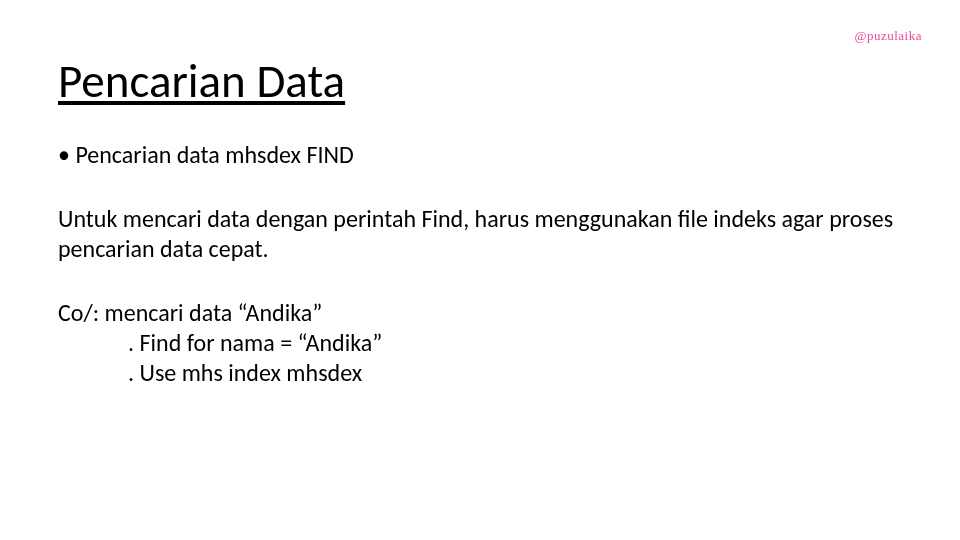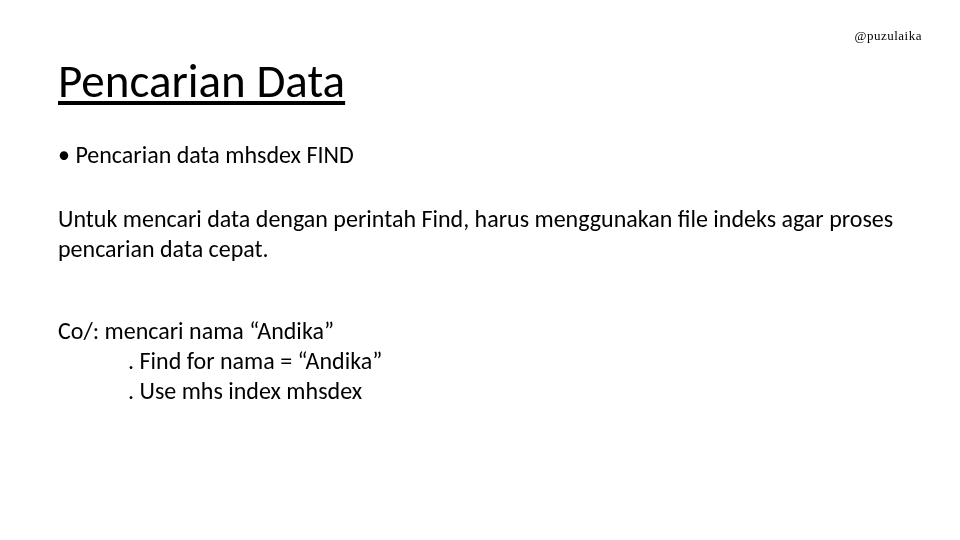--- a/index.html
+++ b/index.html
@@ -16,21 +16,21 @@
     width: 960px;
     height: 540px;
     box-sizing: border-box;
   }
   .watermark {
     position: absolute;
     top: 28px;
     right: 38px;
     font-family: "Comic Sans MS", "Segoe Script", cursive;
     font-size: 13px;
-    color: #000000;
+    color: #ec4899;
     letter-spacing: 0.5px;
   }
   .title {
     position: absolute;
     top: 52px;
     left: 58px;
     font-size: 47px;
     font-weight: 400;
     text-decoration: underline;
     text-underline-offset: 4px;
@@ -40,21 +40,21 @@
     top: 140px;
     left: 58px;
     right: 60px;
     font-size: 24px;
     line-height: 1.25;
   }
   .bullet {
     margin-bottom: 34px;
   }
   .para {
-    margin-bottom: 52px;
+    margin-bottom: 34px;
   }
   .indent {
     padding-left: 70px;
   }
 </style>
 </head>
 <body>
 
 <div class="slide">
 
@@ -62,19 +62,19 @@
 
   <div class="title">Pencarian Data</div>
 
   <div class="body">
 
     <div class="bullet">• Pencarian data mhsdex FIND</div>
 
     <div class="para">Untuk mencari data dengan perintah Find, harus menggunakan file indeks agar proses pencarian data cepat.</div>
 
     <div>
-      <div>Co/: mencari nama “Andika”</div>
+      <div>Co/: mencari data “Andika”</div>
       <div class="indent">. Find for nama = “Andika”</div>
       <div class="indent">. Use mhs index mhsdex</div>
     </div>
 
   </div>
 </div>
 
 </body></html>

